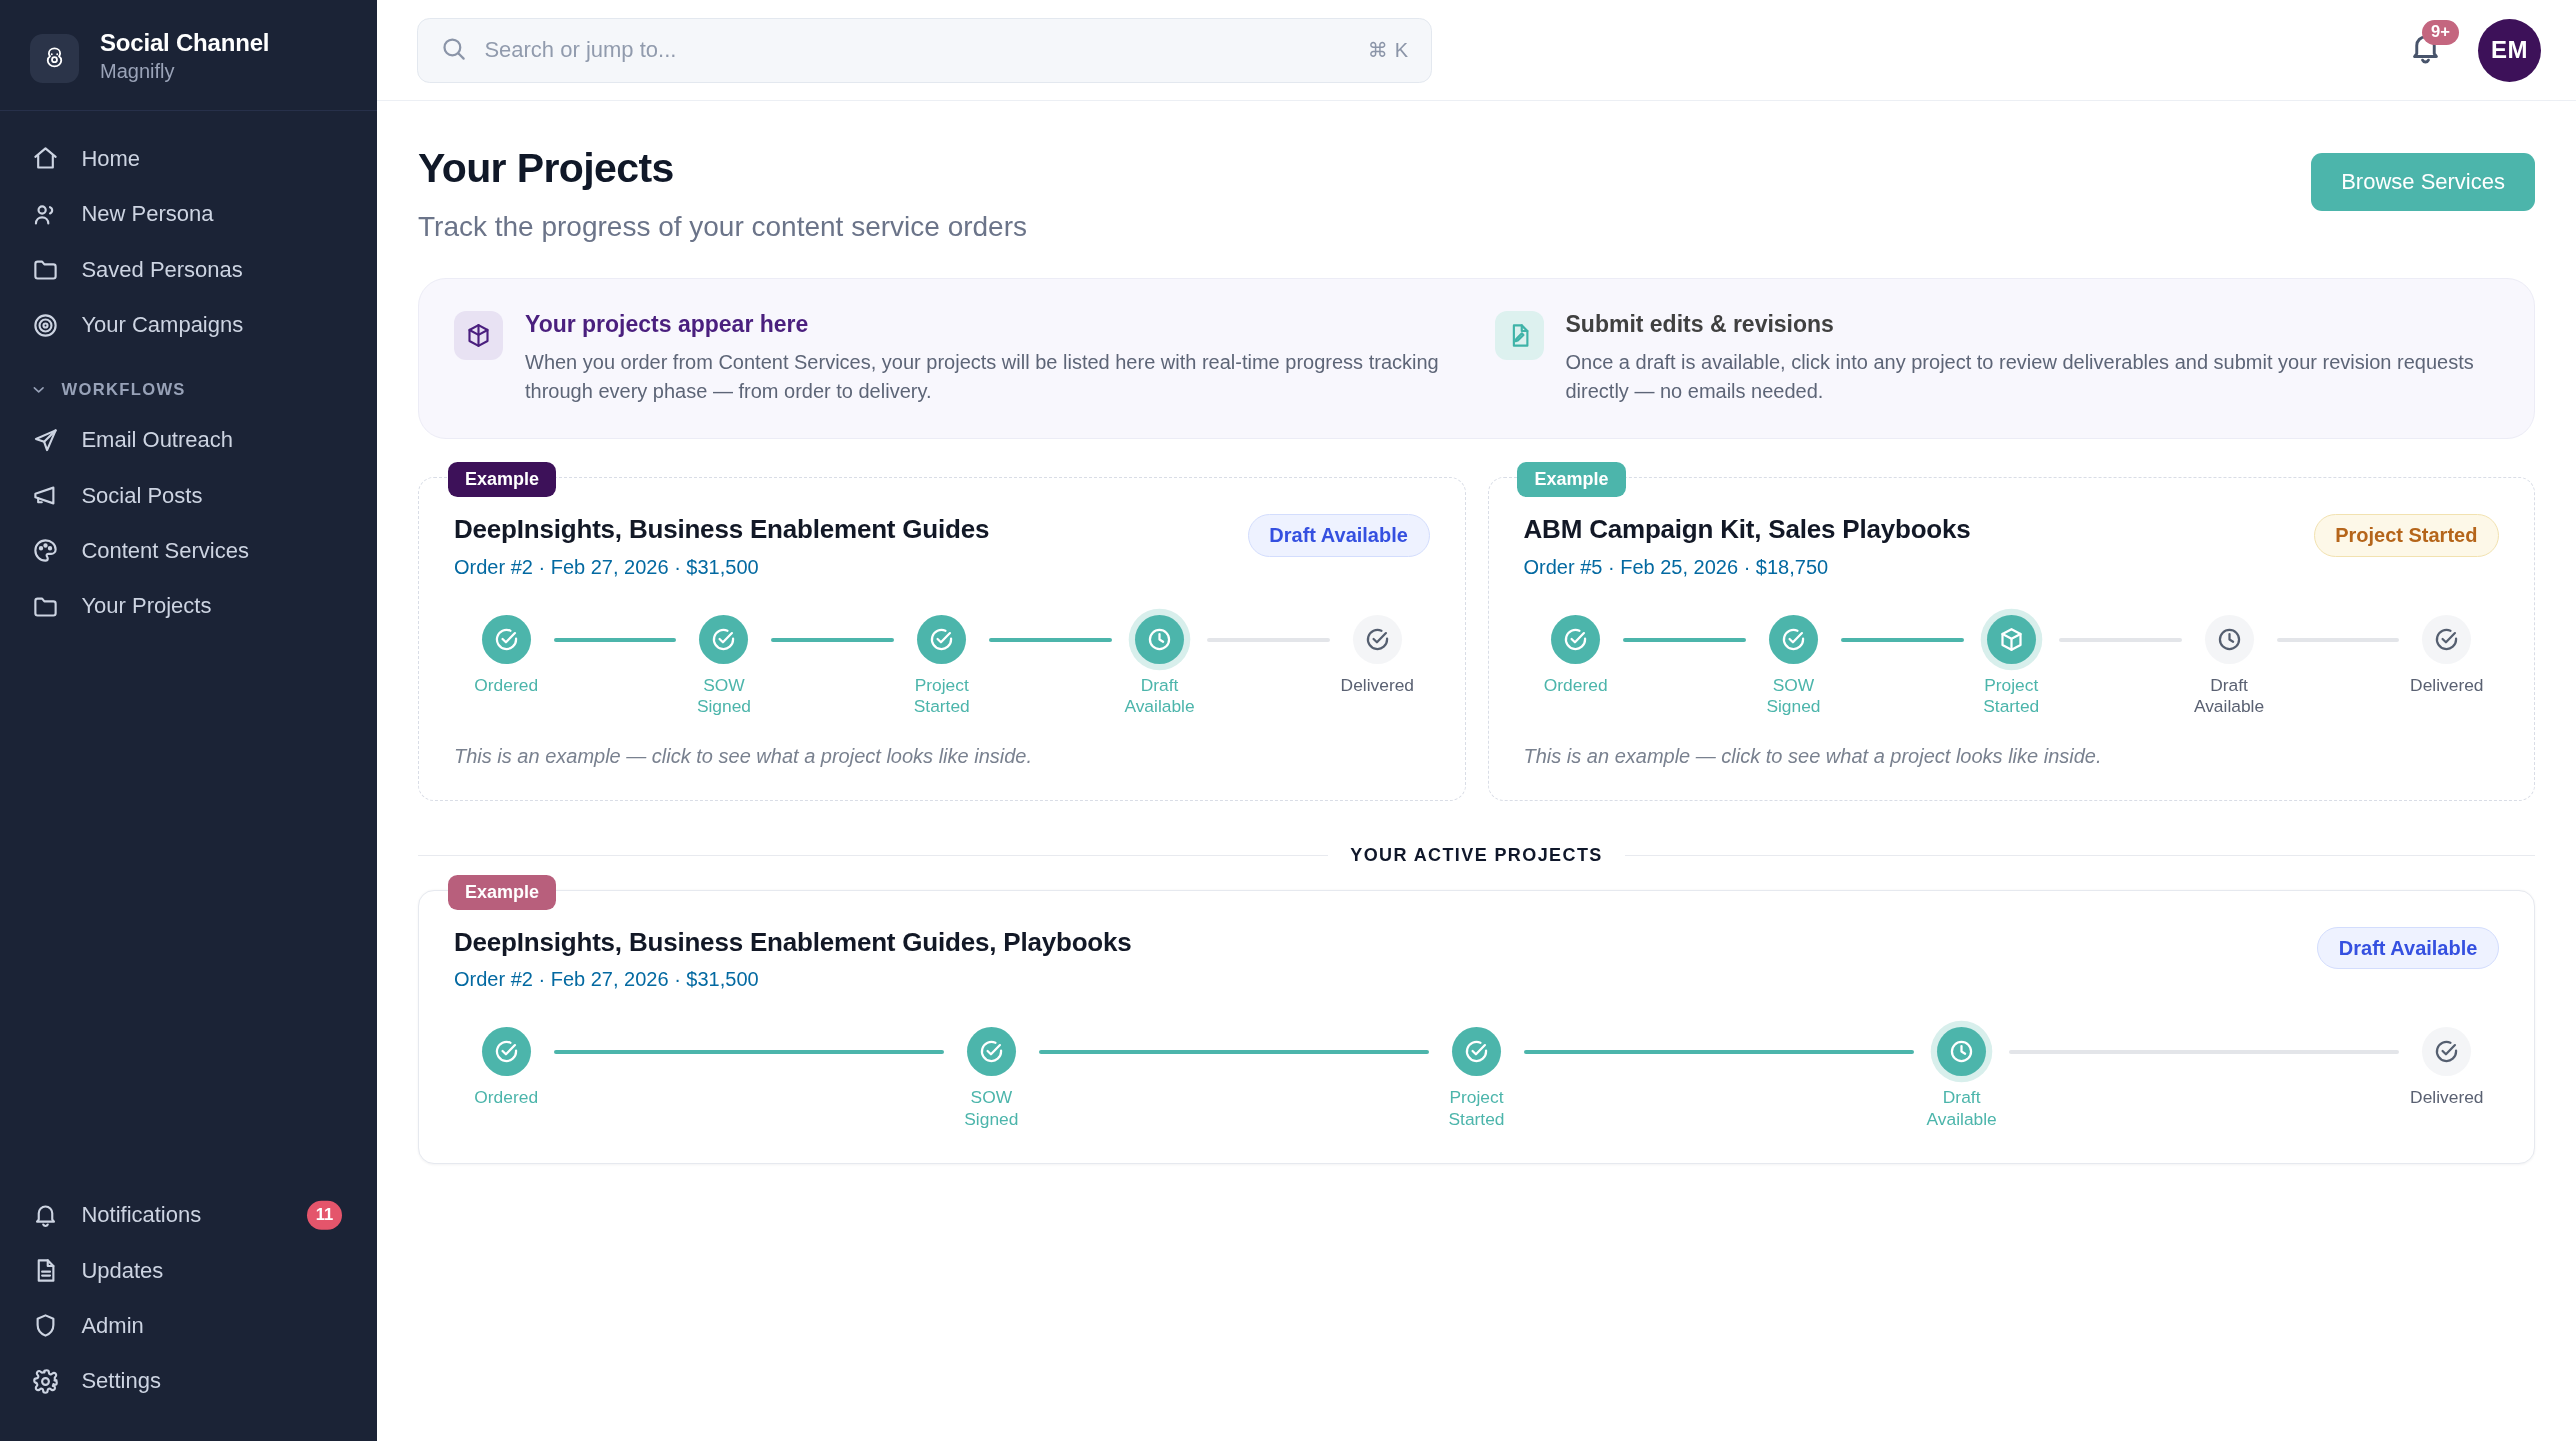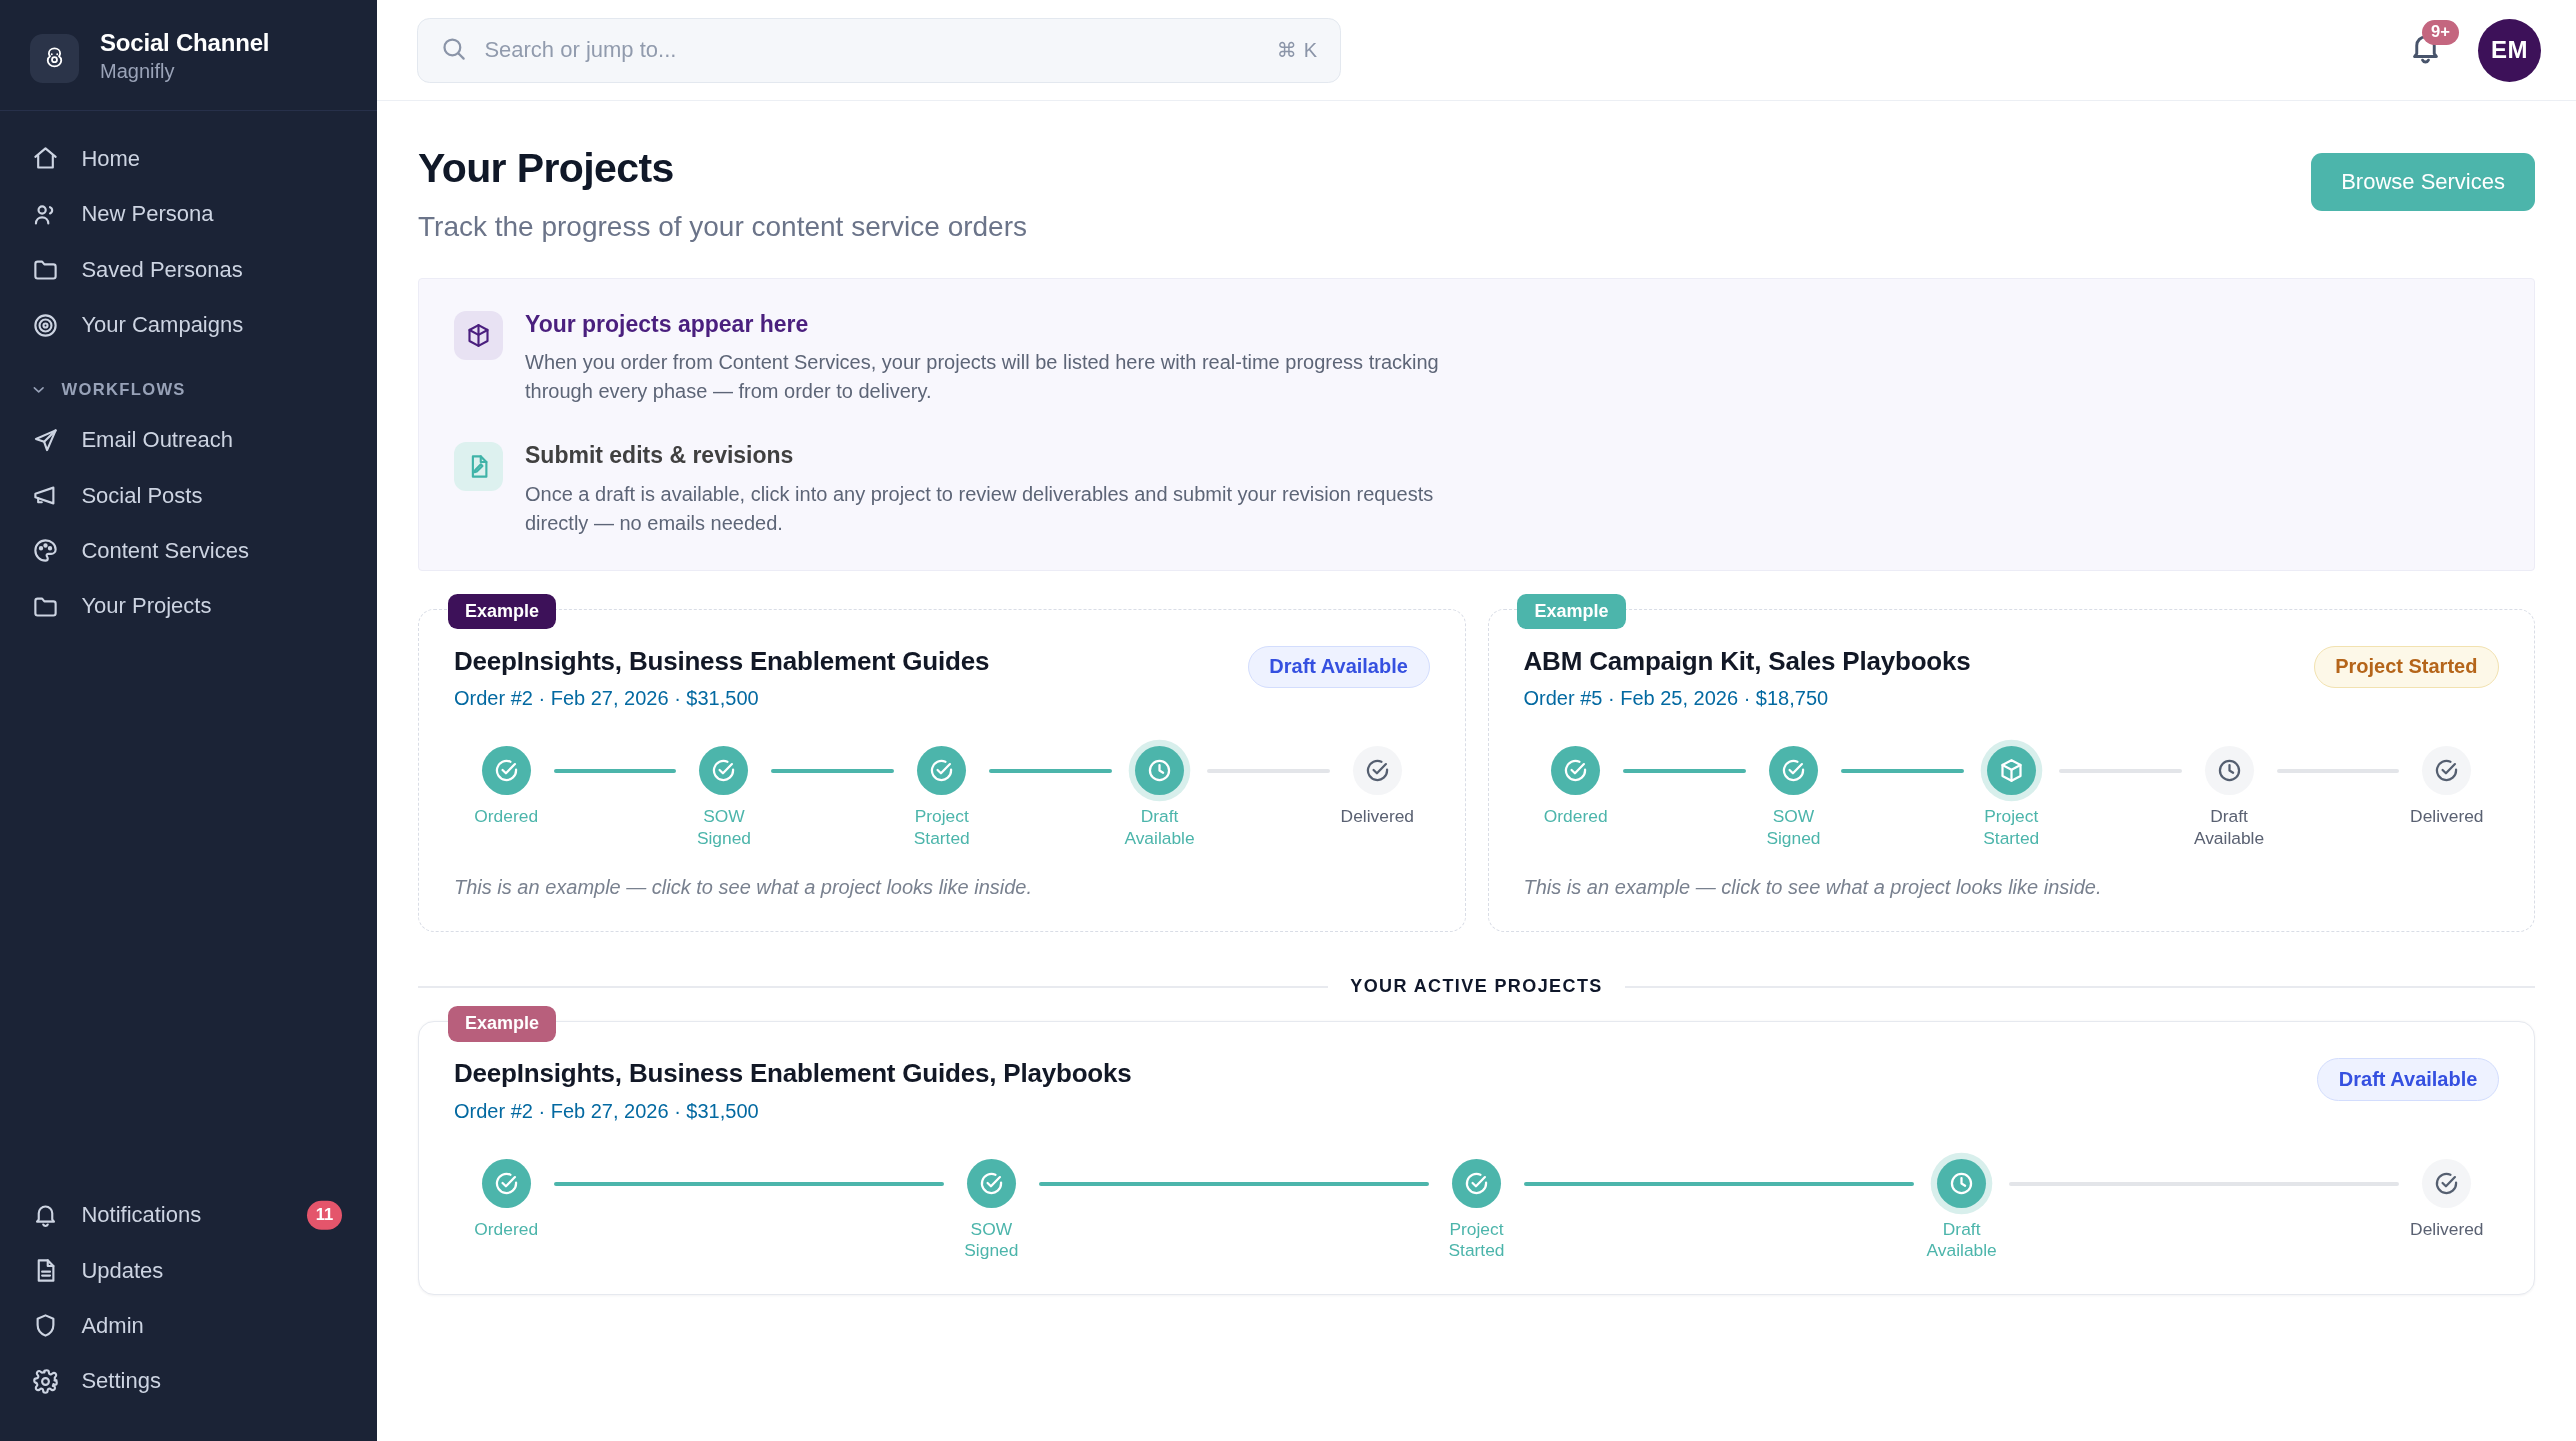--- a/index.html
+++ b/index.html
@@ -77,21 +77,21 @@
   .main { flex: 1; height: 1441px; display: flex; flex-direction: column; background: #fff; overflow: hidden; }
 
   .topbar {
     height: 101px; flex: 0 0 101px;
     display: flex; align-items: center;
     padding: 0 35px 0 40px;
     border-bottom: 0.8px solid #eceff4;
     background: #fff;
   }
   .searchbox {
-    width: 924px; height: 65px;
+    width: 1015px; height: 65px;
     background: #f5f7fa;
     border: 0.8px solid #e3e8ef;
     border-radius: 12.7px;
     display: flex; align-items: center;
     gap: 17.4px;
     padding: 0 22px;
     cursor: text;
   }
   .searchbox svg { width: 27px; height: 27px; stroke: #8b95a8; fill: none; stroke-width: 2; stroke-linecap: round; }
   .search-input {
@@ -134,25 +134,24 @@
     font-family: "Liberation Sans", sans-serif;
     font-size: 22px; font-weight: 500;
     cursor: pointer;
   }
 
   
   .banner {
     margin-top: 35px;
     background: #f8f7fd;
     border: 0.8px solid #ececf6;
-    border-radius: 4px;
+    border-radius: 28px;
     padding: 32px 35px;
     display: flex;
     gap: 36px;
-    flex-direction: column;
   }
   .banner-col { display: flex; gap: 22px; flex: 1; }
   .banner-ico {
     width: 49px; height: 49px; flex: 0 0 49px;
     border-radius: 12px;
     display: flex; align-items: center; justify-content: center;
   }
   .banner-ico.purple { background: #e8e2f3; }
   .banner-ico.teal { background: #ddf1ef; }
   .banner-ico svg { width: 27px; height: 27px; fill: none; stroke-width: 1.9; stroke-linecap: round; stroke-linejoin: round; }

